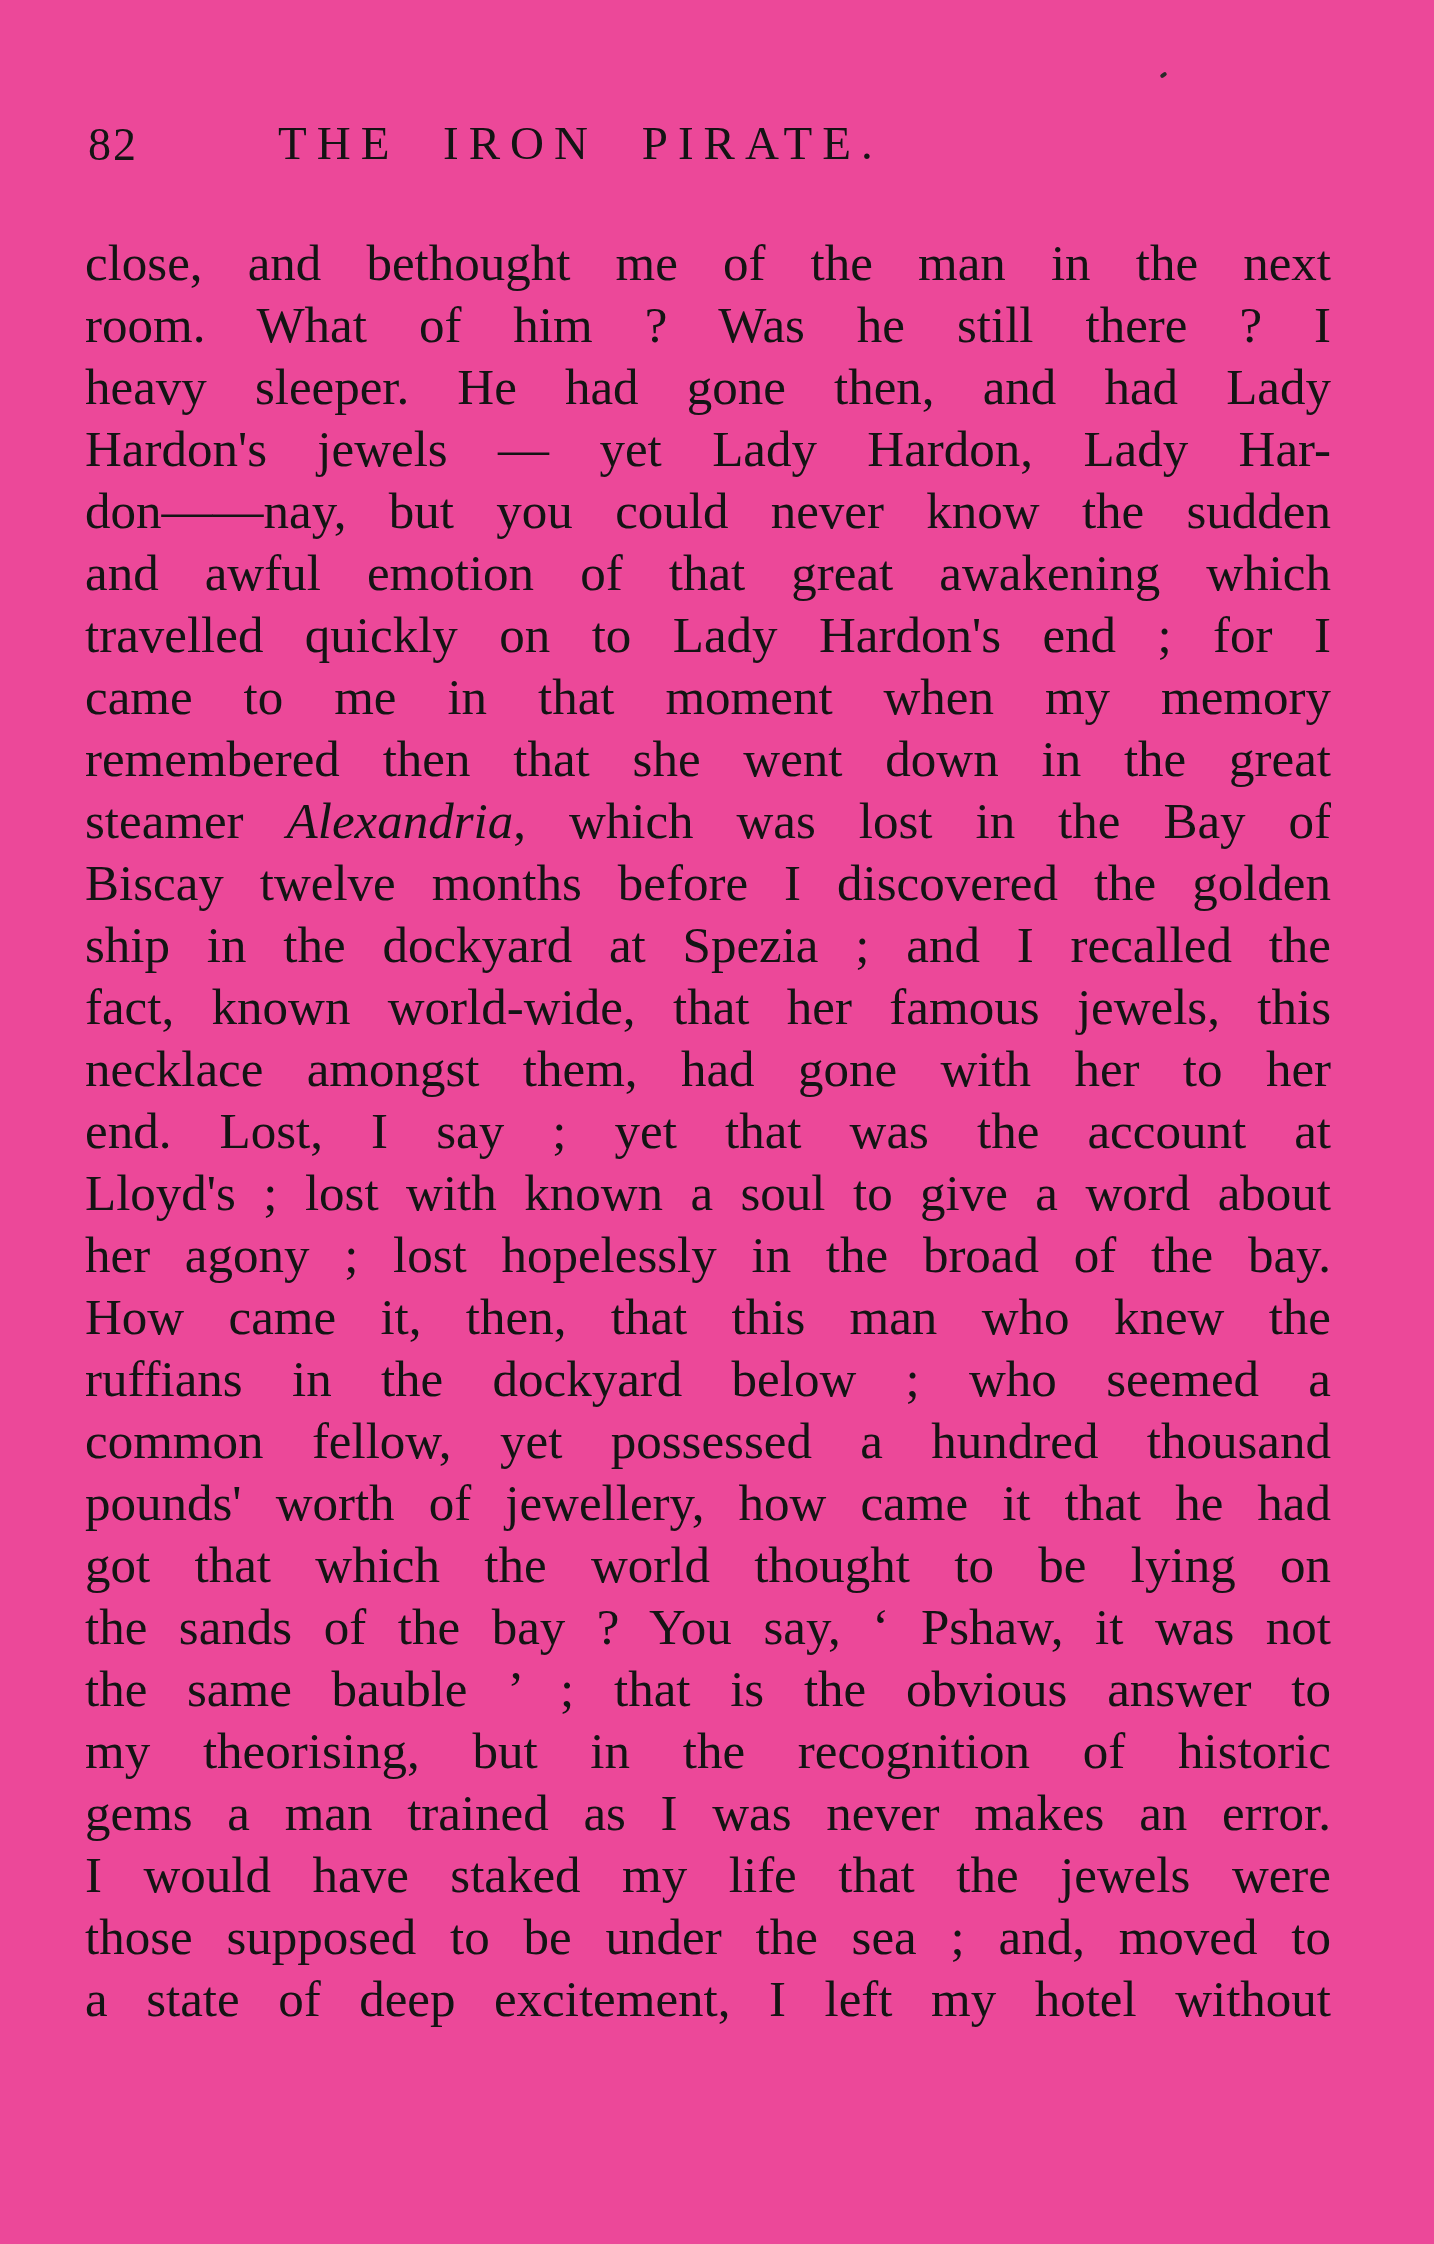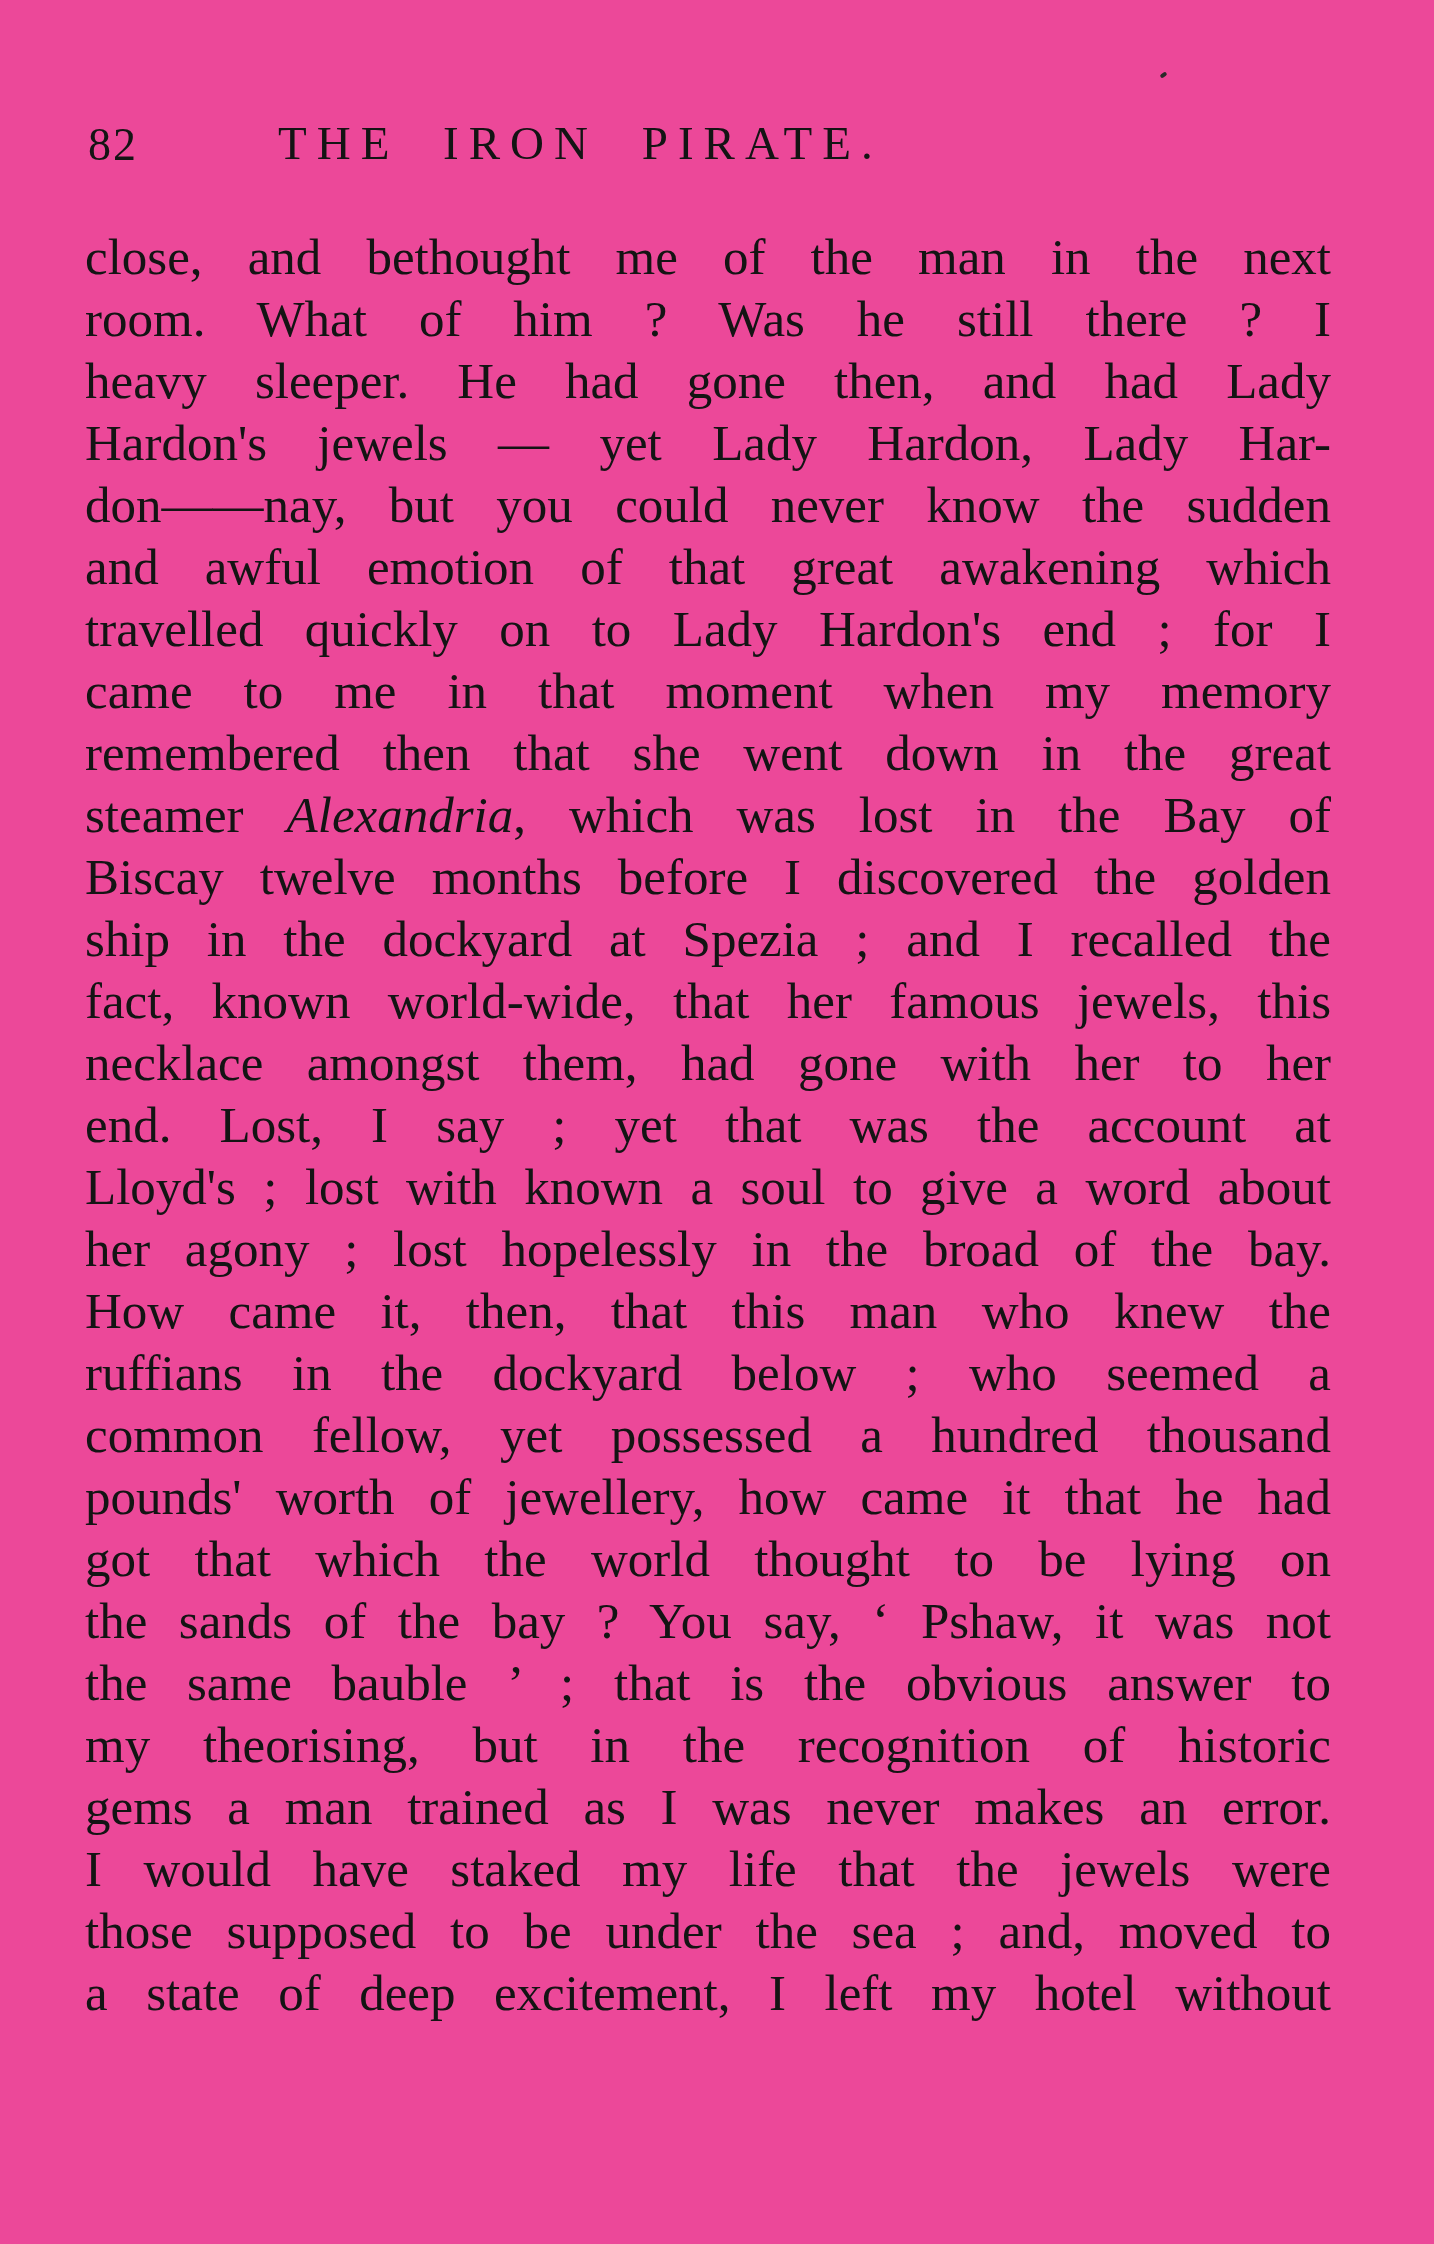--- a/index.html
+++ b/index.html
@@ -38,21 +38,21 @@
     font-size: 47px;
     letter-spacing: 10px;
     word-spacing: 22px;
     white-space: nowrap;
     text-align: center;
   }
   
   #page-text {
     position: absolute;
     left: 85px;
-    top: 226px;
+    top: 232px;
     width: 1246px;
   }
   .line {
     height: 62px;
     line-height: 62px;
     font-size: 51px;
     text-align: justify;
     text-align-last: justify;
     white-space: nowrap;
   }

